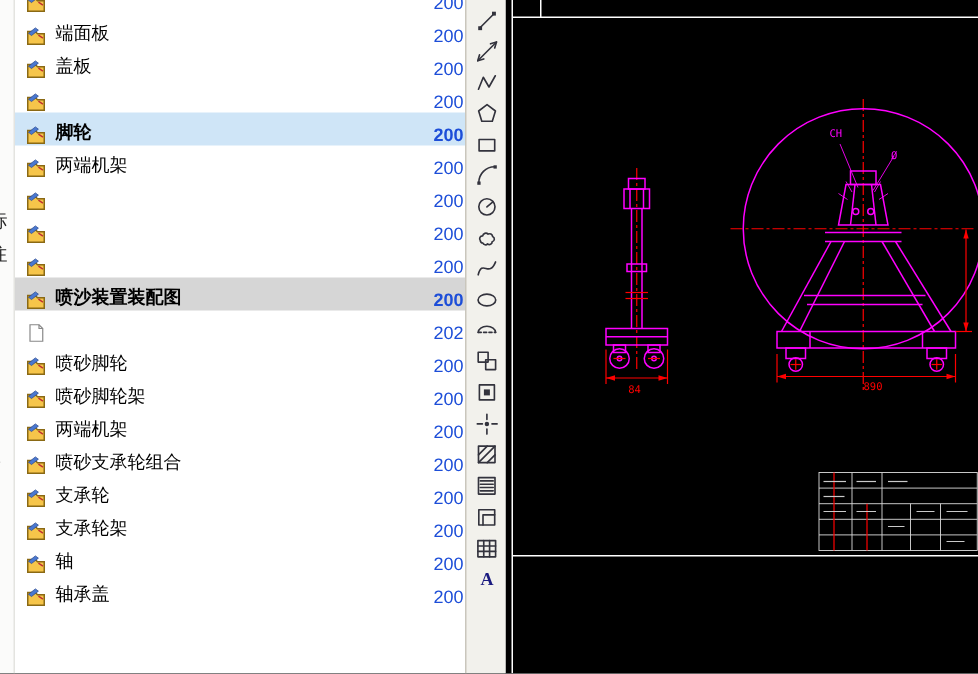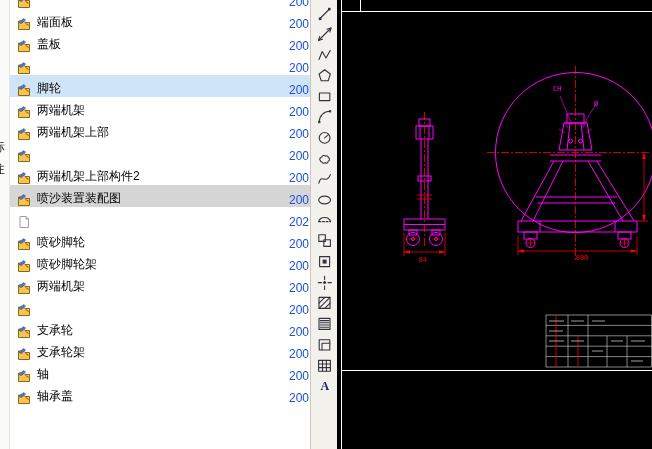--- a/index.html
+++ b/index.html
@@ -7,22 +7,22 @@
           font-family:"Liberation Sans",sans-serif;}
   
   .left-strip{position:absolute;left:0;top:0;width:9px;height:449px;background:#fbfbfa;
               border-right:1px solid #e4e4e0;overflow:hidden;z-index:3;}
   .left-strip span{position:absolute;left:-7px;font-size:12px;color:#222;line-height:12px;}
   
   .file-panel{position:absolute;left:10px;top:0;width:300px;height:449px;background:#fff;
               overflow:hidden;z-index:2;}
   .row{position:relative;height:22px;display:flex;align-items:flex-end;padding-left:7px;}
   .row.partial{margin-top:-13px;}
-  .row.hover{background:#cfe5f7;}
-  .row.selected{background:#d6d6d6;}
+  .row.hover{background:#cfe5f7;font-weight:bold;}
+  .row.selected{background:#d6d6d6;font-weight:bold;}
   .ficon{width:14px;height:14px;flex:0 0 14px;margin-right:6px;display:inline-block;}
   .ficon svg{display:block;}
   .fname{font-size:12px;color:#000;white-space:nowrap;}
   .fdate{position:absolute;left:279px;font-size:12px;color:#1d4ed8;white-space:nowrap;}
   
   .toolbar{position:absolute;left:310px;top:0;width:27px;height:449px;background:#f2f1ec;
            border-left:1px solid #c9c6bc;box-sizing:border-box;padding-top:3px;z-index:2;}
   .tool-btn{width:26px;height:20.7px;display:flex;align-items:center;justify-content:center;cursor:default;}
   .tool-btn svg{stroke:#33333d;fill:none;stroke-width:1.1;stroke-linecap:round;stroke-linejoin:round;}
   .tool-btn svg .f{fill:#33333d;stroke:none;}
@@ -119,42 +119,40 @@
           <span class="fdate">200</span>
         </div>
         <div class="row">
           <span class="ficon">
             <svg width="14" height="14" viewBox="0 0 14 14">
               <path d="M1.5 4 h5 l1.5 1.5 h4.5 v7 h-11 z" fill="#f6c54a" stroke="#8a6914" stroke-width="1"></path>
               <path d="M2 5.2 l4.6-3.6 2 1.5-4.6 3.6z" fill="#4a78d0" stroke="#2a4a90" stroke-width="0.5"></path>
               <path d="M8.6 6.4 l3 2" stroke="#c03030" stroke-width="1"></path>
             </svg>
           </span>
-          <span class="fname">两端机架上部</span>
-          <span class="fdate">200</span>
-        </div>
-        <div class="row">
-          <span class="ficon">
-            <svg width="14" height="14" viewBox="0 0 14 14">
-              <path d="M1.5 4 h5 l1.5 1.5 h4.5 v7 h-11 z" fill="#f6c54a" stroke="#8a6914" stroke-width="1"></path>
-              <path d="M2 5.2 l4.6-3.6 2 1.5-4.6 3.6z" fill="#4a78d0" stroke="#2a4a90" stroke-width="0.5"></path>
-              <path d="M8.6 6.4 l3 2" stroke="#c03030" stroke-width="1"></path>
-            </svg>
-          </span>
-          <span class="fdate">200</span>
-        </div>
-        <div class="row">
-          <span class="ficon">
-            <svg width="14" height="14" viewBox="0 0 14 14">
-              <path d="M1.5 4 h5 l1.5 1.5 h4.5 v7 h-11 z" fill="#f6c54a" stroke="#8a6914" stroke-width="1"></path>
-              <path d="M2 5.2 l4.6-3.6 2 1.5-4.6 3.6z" fill="#4a78d0" stroke="#2a4a90" stroke-width="0.5"></path>
-              <path d="M8.6 6.4 l3 2" stroke="#c03030" stroke-width="1"></path>
-            </svg>
-          </span>
-          <span class="fname">两端机架上部构件2</span>
+          <span class="fdate">200</span>
+        </div>
+        <div class="row">
+          <span class="ficon">
+            <svg width="14" height="14" viewBox="0 0 14 14">
+              <path d="M1.5 4 h5 l1.5 1.5 h4.5 v7 h-11 z" fill="#f6c54a" stroke="#8a6914" stroke-width="1"></path>
+              <path d="M2 5.2 l4.6-3.6 2 1.5-4.6 3.6z" fill="#4a78d0" stroke="#2a4a90" stroke-width="0.5"></path>
+              <path d="M8.6 6.4 l3 2" stroke="#c03030" stroke-width="1"></path>
+            </svg>
+          </span>
+          <span class="fdate">200</span>
+        </div>
+        <div class="row">
+          <span class="ficon">
+            <svg width="14" height="14" viewBox="0 0 14 14">
+              <path d="M1.5 4 h5 l1.5 1.5 h4.5 v7 h-11 z" fill="#f6c54a" stroke="#8a6914" stroke-width="1"></path>
+              <path d="M2 5.2 l4.6-3.6 2 1.5-4.6 3.6z" fill="#4a78d0" stroke="#2a4a90" stroke-width="0.5"></path>
+              <path d="M8.6 6.4 l3 2" stroke="#c03030" stroke-width="1"></path>
+            </svg>
+          </span>
           <span class="fdate">200</span>
         </div>
         <div class="row selected">
           <span class="ficon">
             <svg width="14" height="14" viewBox="0 0 14 14">
               <path d="M1.5 4 h5 l1.5 1.5 h4.5 v7 h-11 z" fill="#f6c54a" stroke="#8a6914" stroke-width="1"></path>
               <path d="M2 5.2 l4.6-3.6 2 1.5-4.6 3.6z" fill="#4a78d0" stroke="#2a4a90" stroke-width="0.5"></path>
               <path d="M8.6 6.4 l3 2" stroke="#c03030" stroke-width="1"></path>
             </svg>
           </span>
@@ -204,20 +202,21 @@
           <span class="fdate">200</span>
         </div>
         <div class="row">
           <span class="ficon">
             <svg width="14" height="14" viewBox="0 0 14 14">
               <path d="M1.5 4 h5 l1.5 1.5 h4.5 v7 h-11 z" fill="#f6c54a" stroke="#8a6914" stroke-width="1"></path>
               <path d="M2 5.2 l4.6-3.6 2 1.5-4.6 3.6z" fill="#4a78d0" stroke="#2a4a90" stroke-width="0.5"></path>
               <path d="M8.6 6.4 l3 2" stroke="#c03030" stroke-width="1"></path>
             </svg>
           </span>
+          <span class="fname">喷砂支承轮组合</span>
           <span class="fdate">200</span>
         </div>
         <div class="row">
           <span class="ficon">
             <svg width="14" height="14" viewBox="0 0 14 14">
               <path d="M1.5 4 h5 l1.5 1.5 h4.5 v7 h-11 z" fill="#f6c54a" stroke="#8a6914" stroke-width="1"></path>
               <path d="M2 5.2 l4.6-3.6 2 1.5-4.6 3.6z" fill="#4a78d0" stroke="#2a4a90" stroke-width="0.5"></path>
               <path d="M8.6 6.4 l3 2" stroke="#c03030" stroke-width="1"></path>
             </svg>
           </span>

